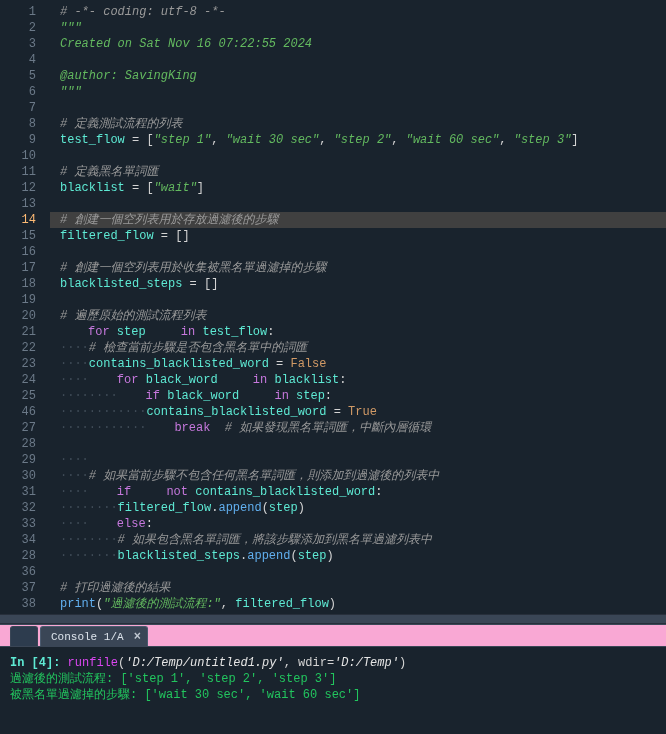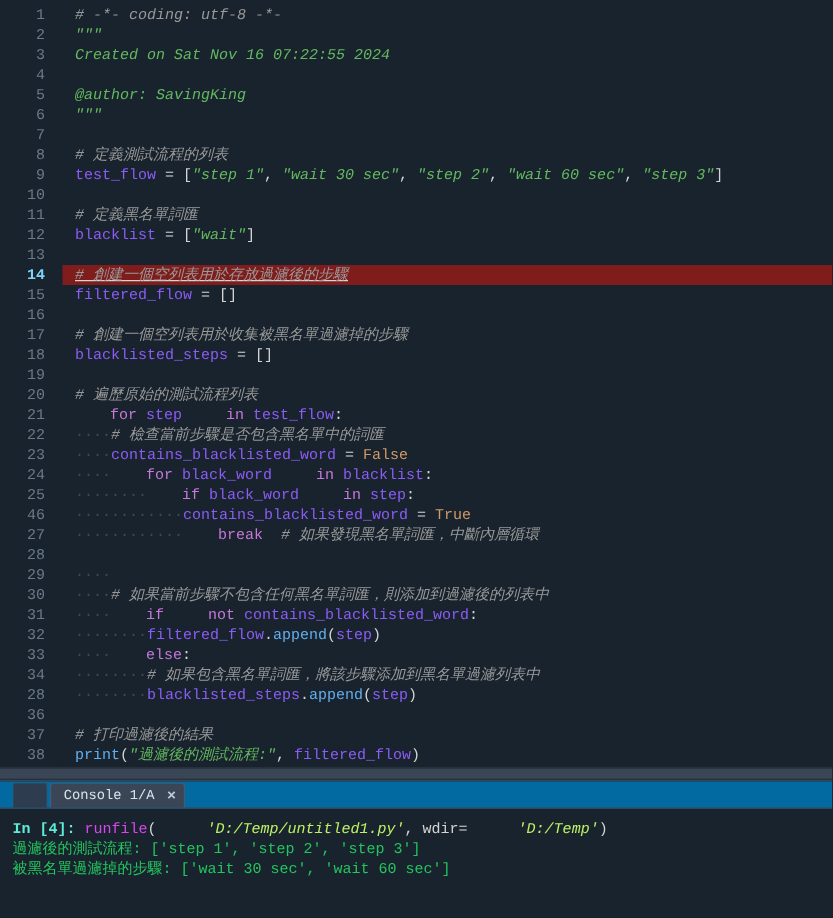--- a/index.html
+++ b/index.html
@@ -24,53 +24,53 @@
 .gutter {
   width: 50px;
   background: #19232d;
   color: #6b7988;
   text-align: right;
   padding: 4px 14px 4px 4px;
   user-select: none;
   line-height: 16px;
 }
 .gutter .ln { display: block; }
-.gutter .ln-active { color: #7dd3fc; font-weight: bold; }
+.gutter .ln-active { color: #fdba74; font-weight: normal; }
 .code {
   flex: 1;
   padding: 4px 0 7px 10px;
   line-height: 16px;
   white-space: pre;
   position: relative;
 }
 .code .row { display: block; height: 16px; }
-.code .row.hl-line { background: #7f1d1d; margin-left: -10px; padding-left: 10px; width: calc(100% + 10px); text-decoration: underline; }
+.code .row.hl-line { background: #404040; margin-left: -10px; padding-left: 10px; width: calc(100% + 10px); }
 .c-com { color: #999999; font-style: italic; }
 .c-doc { color: #63b95f; font-style: italic; }
 .c-key { color: #c678dd; margin-left: 28px; }
-.c-var { color: #8b5cf6; }
+.c-var { color: #5eead4; }
 .c-op  { color: #d4d4d4; }
 .c-str { color: #63b95f; font-style: italic; }
 .c-bool{ color: #d19a66; }
 .c-func{ color: #61afef; text-align: center; }
 .c-ws  { color: #3f4b57; }
 
 .divider { height: 10px; background: #3a4656; border-top: 1px solid #272f3b; border-bottom: 1px solid #272f3b; }
 
 .console-pane {
   flex: 1;
   background: #19232d;
   display: flex;
   flex-direction: column;
   overflow: hidden;
   border-top: 1px solid #3a4656;
 }
 .tab-bar {
   display: flex;
-  background: #0369a1;
+  background: #f9a8d4;
   height: 22px;
   align-items: flex-end;
   padding-left: 10px;
   border-bottom: 1px solid #3a4656;
   gap: 2px;
 }
 .tab-spacer { width: 28px; height: 20px; background: #2d3c4e; border: 1px solid #3a4656; border-bottom: none; border-radius: 3px 3px 0 0; }
 .tab {
   background: #3a4656;
   color: #dce3eb;
@@ -91,21 +91,21 @@
   font-size: 12px;
 }
 .console-body {
   padding: 8px 10px;
   line-height: 16px;
   white-space: pre;
   font-size: 12px;
 }
 .prompt-in { color: #5eead4; font-weight: bold; }
 .con-func { color: #d946ef; }
-.con-str { color: #bef264; font-style: italic; margin-left: 40px; }
+.con-str { color: #e5e5e5; font-style: italic; }
 .con-text { color: #22c55e; }
 .con-op { color: #d4d4d4; }
 </style>
 </head>
 <body>
 
 <div class="editor-pane">
   <div class="gutter">
       <span class="ln">1</span>
       <span class="ln">2</span>

